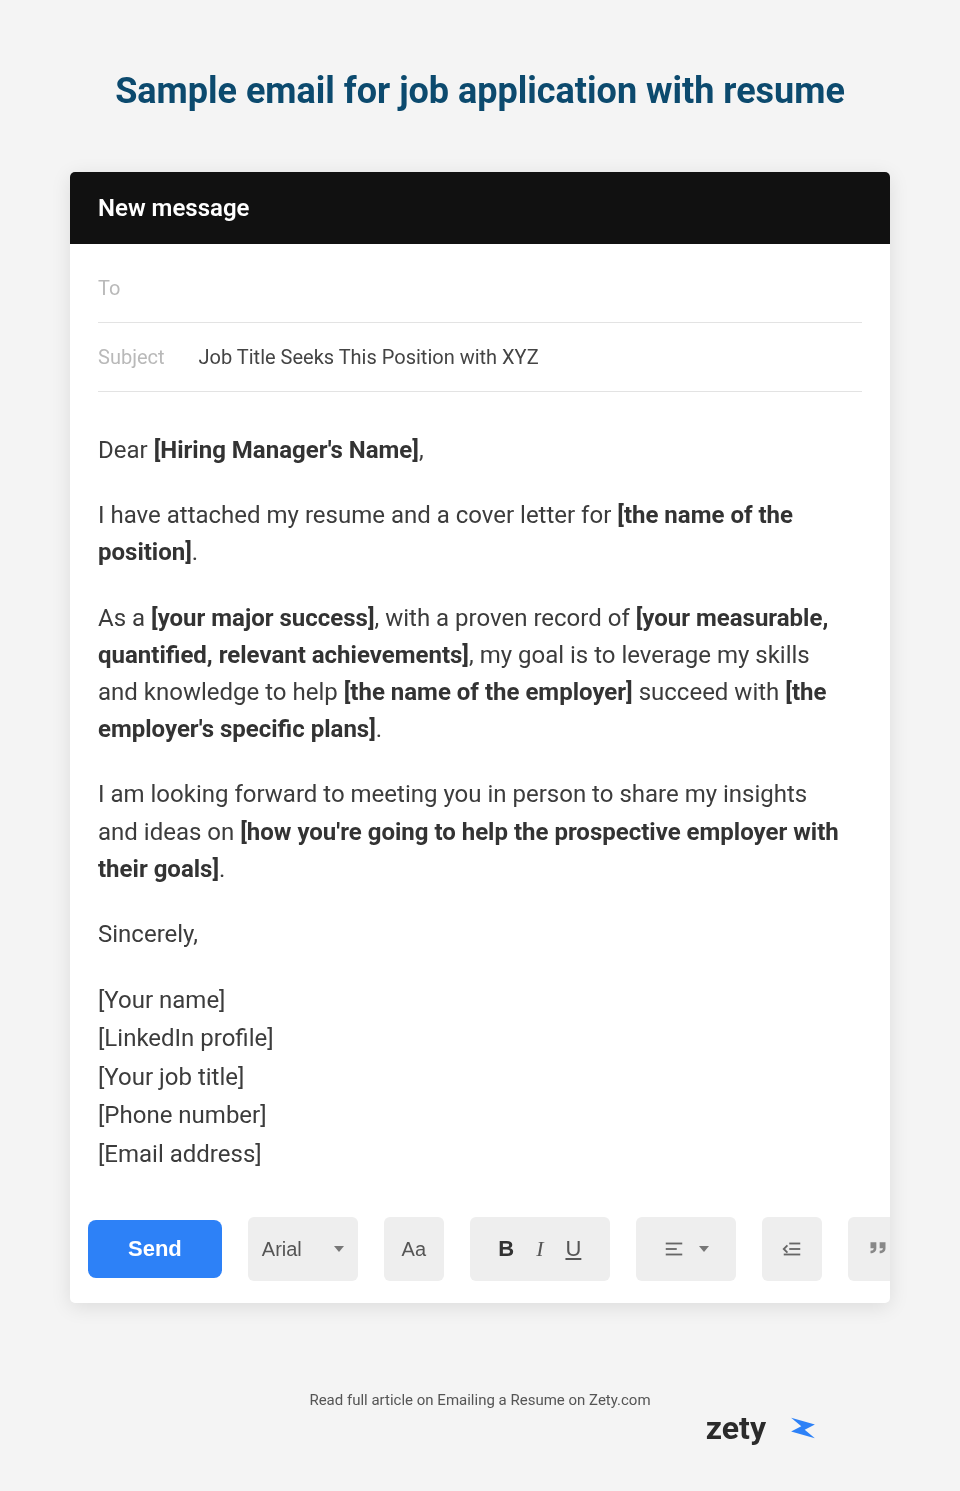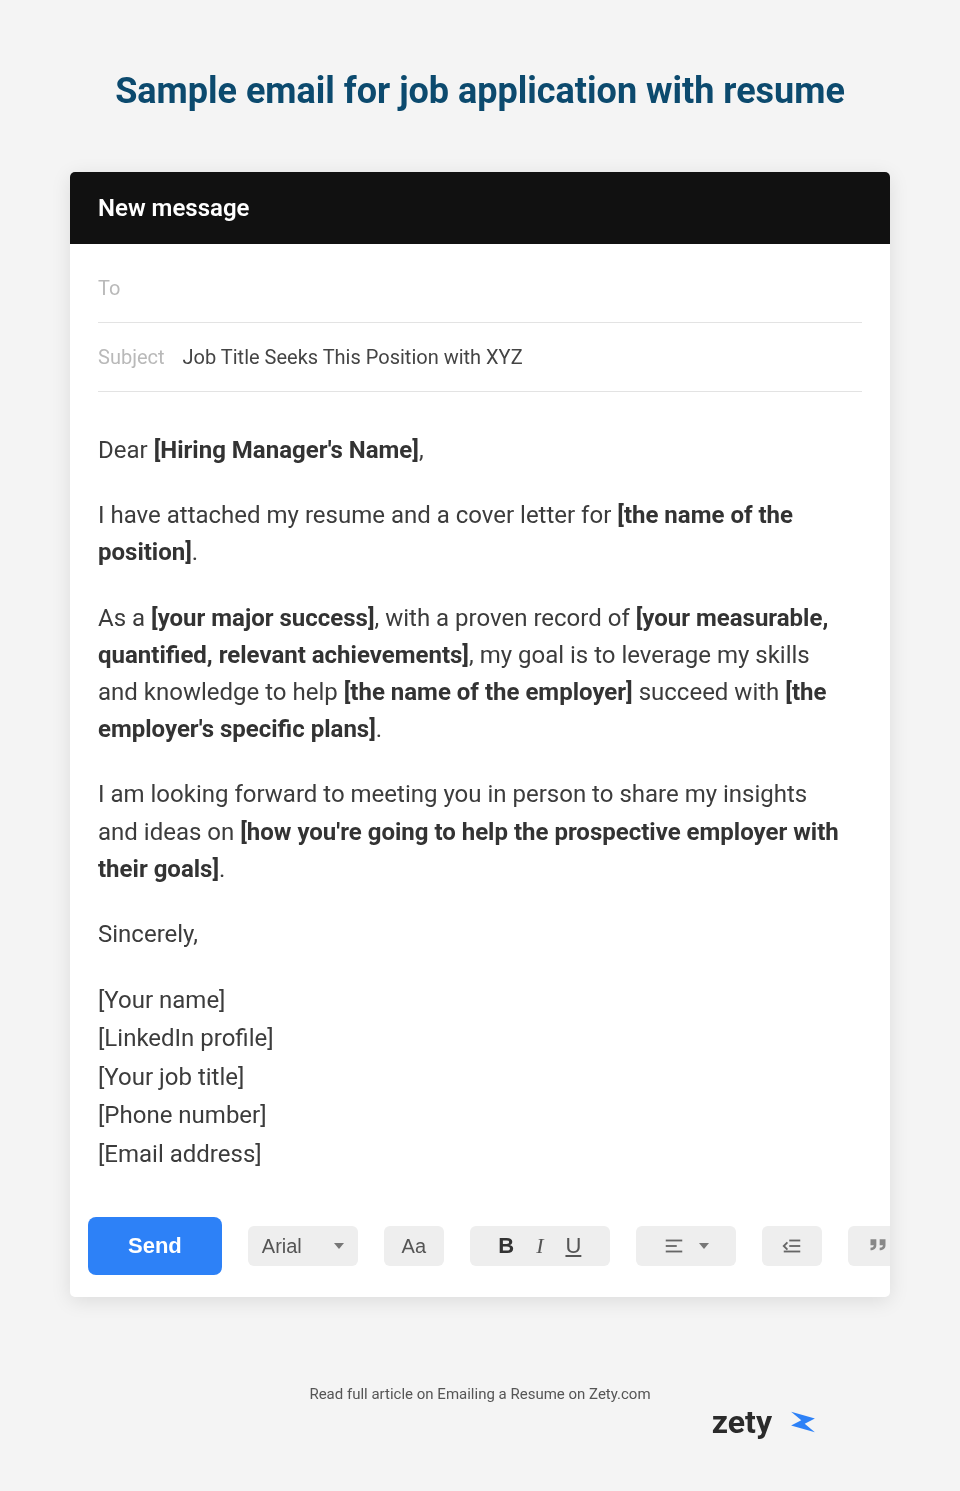--- a/index.html
+++ b/index.html
@@ -31,21 +31,21 @@
     padding: 22px 28px;
     font-size: 24px;
     font-weight: 600;
   }
   .fields {
     padding: 10px 28px 0 28px;
   }
   .field-row {
     display: flex;
     align-items: center;
-    gap: 18px;
+    gap: 34px;
     padding: 22px 0;
     border-bottom: 1px solid #e3e3e3;
     font-size: 20px;
   }
   .field-label {
     color: #b9b9b9;
     font-weight: 400;
     white-space: nowrap;
   }
   .field-value {
@@ -77,21 +77,21 @@
     border-radius: 8px;
     font-size: 22px;
     font-weight: 600;
     padding: 16px 40px;
     cursor: pointer;
   }
   .tbtn {
     background: #eeeeee;
     border: none;
     border-radius: 6px;
-    height: 40px;
+    height: 64px;
     min-width: 60px;
     display: flex;
     align-items: center;
     justify-content: center;
     gap: 6px;
     font-size: 20px;
     color: #555;
     cursor: pointer;
     padding: 0 14px;
   }
@@ -104,21 +104,21 @@
     margin-left: 6px;
   }
   .tbtn .b { font-weight: 800; font-size: 22px; color: #333; }
   .tbtn .i { font-style: italic; font-family: Georgia, serif; font-size: 22px; color: #555; }
   .tbtn .u { text-decoration: underline; font-size: 22px; color: #555; }
   .biu { min-width: 140px; gap: 22px; }
   .align-row { min-width: 100px; gap: 8px; }
   .logo {
     display: flex;
     align-items: center;
-    gap: 14px;
+    gap: 20px;
     font-size: 32px;
     font-weight: 700;
     color: #2b2b2b;
     position: absolute;
     right: 80px;
   }
   .footer-wrap { position: relative; height: 60px; margin-top: 70px; }
   .foot-text { text-align: center; padding-top: 18px; font-size: 15px; color: #555;}
   svg.icon { width: 22px; height: 22px; fill: none; stroke: #666; stroke-width: 2; }
   svg.quote { fill: #888; stroke: none; width: 26px; height: 20px; }

